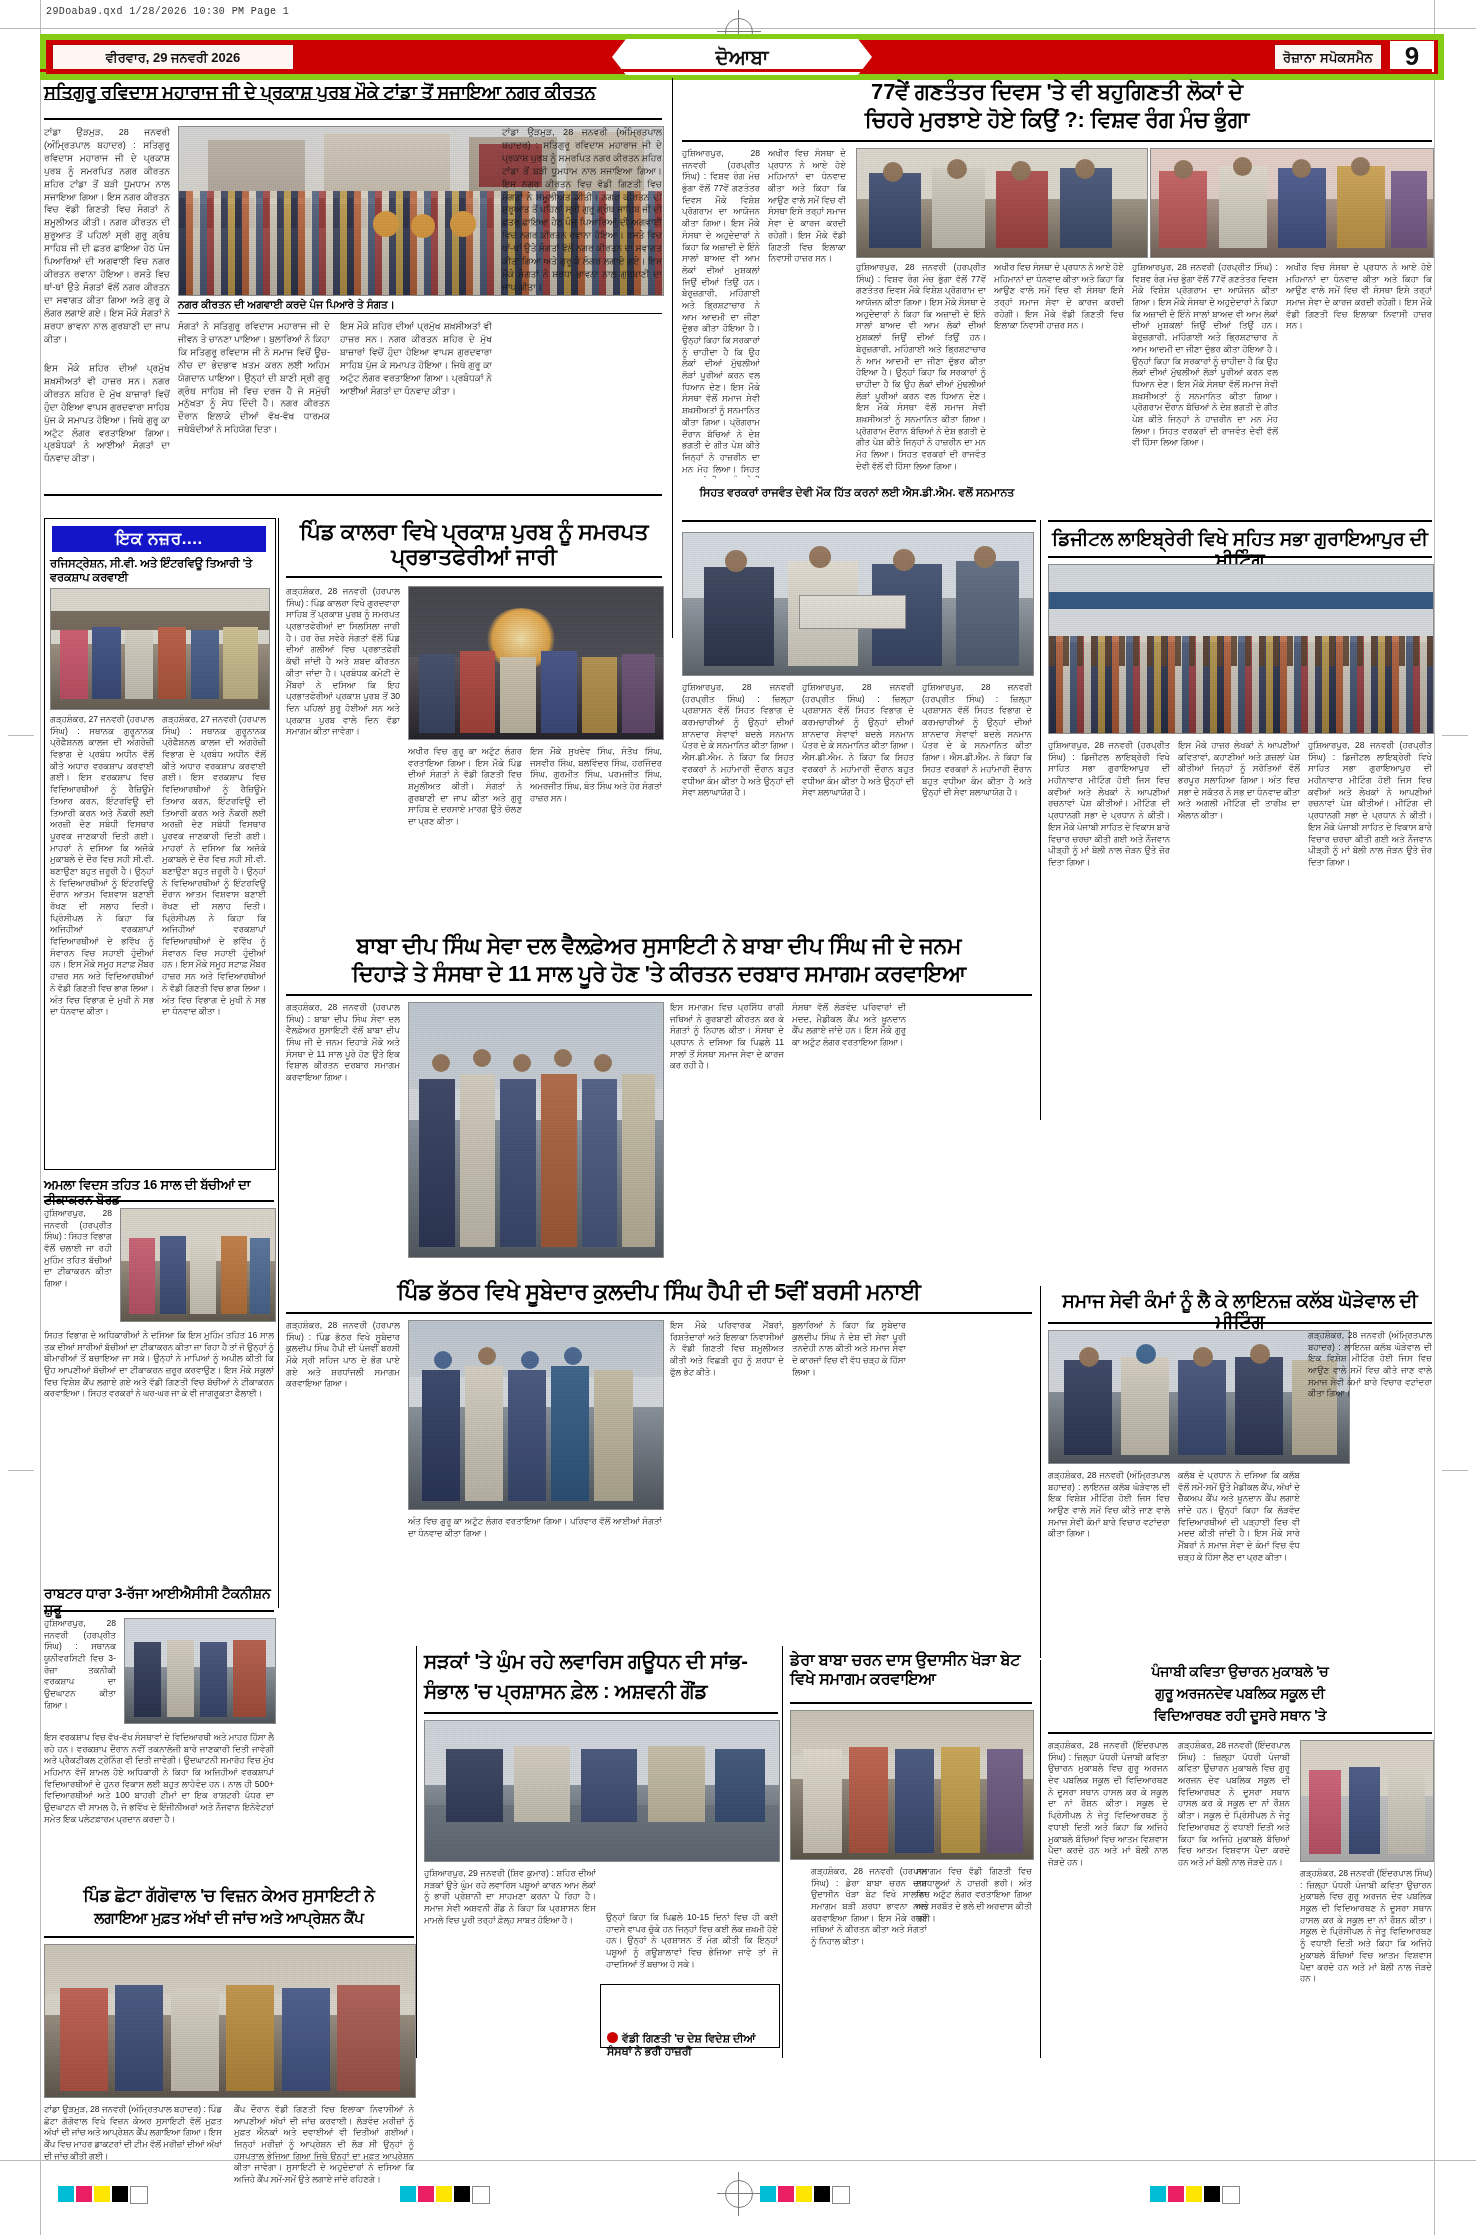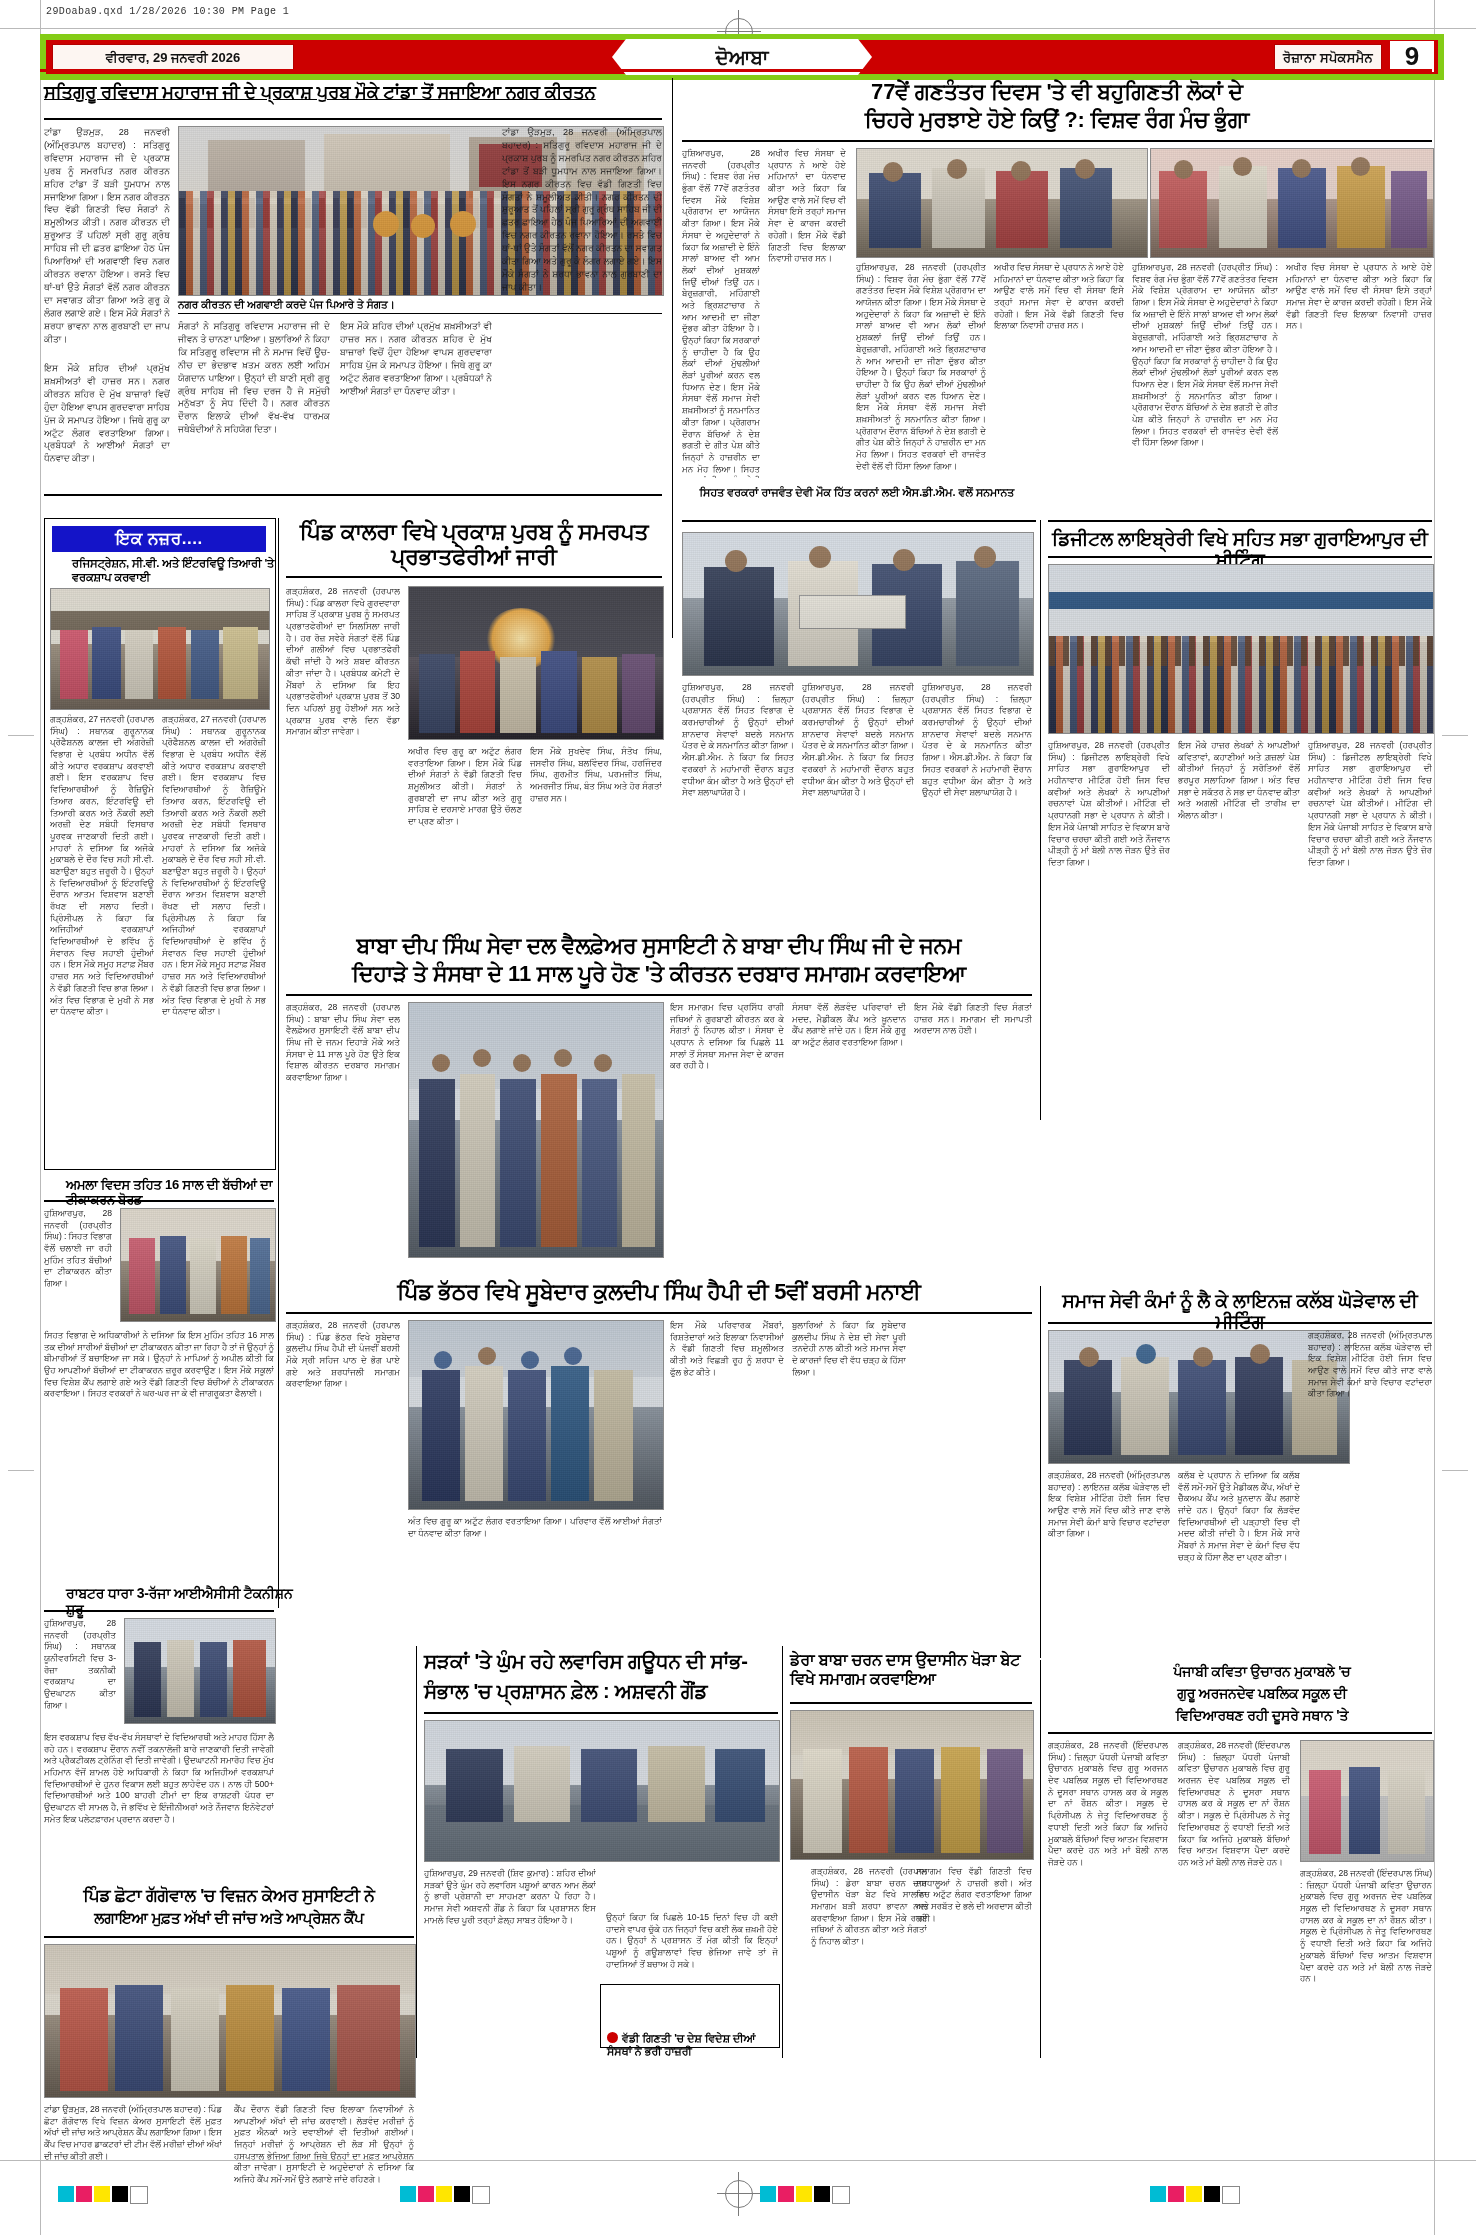--- a/index.html
+++ b/index.html
@@ -26,21 +26,21 @@
             display:flex;align-items:center;font-size:13px;font-weight:bold;color:#111;letter-spacing:.3px;}
   .mh-pageno{position:absolute;right:4px;top:1px;width:44px;height:31px;background:#ffffff;
              display:flex;align-items:center;justify-content:center;font-size:26px;font-weight:bold;color:#111;}
   .mh-underline{position:absolute;left:40px;top:69px;width:1392px;height:3px;background:#cc0000;}
 
   
   .hl{font-weight:bold;color:#000;line-height:1.12;letter-spacing:-.2px;}
   .hl-xl{font-size:18px;text-decoration:underline;}
   .hl-lg{font-size:22px;}
   .hl-md{font-size:19px;}
-  .hl-sm{font-size:16px;margin-left:22px;}
+  .hl-sm{font-size:16px;}
   .body-txt{font-size:9.1px;line-height:1.42;color:#1a1a1a;text-align:justify;
             text-justify:inter-word;word-spacing:-.3px;hyphens:auto;overflow:hidden;}
   .body-txt.tight{font-size:8.6px;line-height:1.36;}
   .cap{font-size:10.5px;font-weight:bold;color:#000;line-height:1.2;}
   .hrule{height:1px;background:#000;position:absolute;}
   .vline{width:1px;background:#000;position:absolute;}
 
   
   .photo{position:absolute;overflow:hidden;background:#cfcfcf;border:1px solid #8a8a8a;}
   .photo .sky{position:absolute;left:0;top:0;right:0;height:46%;}
@@ -287,21 +287,20 @@
     <div class="blob" style="left:25%;top:18%;width:18px;height:18px;background:#8c6a4c;"></div>
     <div class="blob" style="left:41%;top:20%;width:18px;height:18px;background:#8c6a4c;"></div>
     <div class="blob" style="left:57%;top:18%;width:18px;height:18px;background:#8c6a4c;"></div>
     <div class="blob" style="left:73%;top:20%;width:18px;height:18px;background:#8c6a4c;"></div>
     <div class="vig"></div>
       <div class="grain"></div>
   </div>
   <div class="body-txt tight" style="position:absolute;left:286px;top:1002px;width:114px;height:268px;">ਗੜ੍ਹਸ਼ੰਕਰ, 28 ਜਨਵਰੀ (ਹਰਪਾਲ ਸਿੰਘ) : ਬਾਬਾ ਦੀਪ ਸਿੰਘ ਸੇਵਾ ਦਲ ਵੈਲਫ਼ੇਅਰ ਸੁਸਾਇਟੀ ਵੱਲੋਂ ਬਾਬਾ ਦੀਪ ਸਿੰਘ ਜੀ ਦੇ ਜਨਮ ਦਿਹਾੜੇ ਮੌਕੇ ਅਤੇ ਸੰਸਥਾ ਦੇ 11 ਸਾਲ ਪੂਰੇ ਹੋਣ ਉਤੇ ਇਕ ਵਿਸ਼ਾਲ ਕੀਰਤਨ ਦਰਬਾਰ ਸਮਾਗਮ ਕਰਵਾਇਆ ਗਿਆ।</div>
   <div class="body-txt tight" style="position:absolute;left:670px;top:1002px;width:114px;height:268px;">ਇਸ ਸਮਾਗਮ ਵਿਚ ਪ੍ਰਸਿੱਧ ਰਾਗੀ ਜਥਿਆਂ ਨੇ ਗੁਰਬਾਣੀ ਕੀਰਤਨ ਕਰ ਕੇ ਸੰਗਤਾਂ ਨੂੰ ਨਿਹਾਲ ਕੀਤਾ। ਸੰਸਥਾ ਦੇ ਪ੍ਰਧਾਨ ਨੇ ਦਸਿਆ ਕਿ ਪਿਛਲੇ 11 ਸਾਲਾਂ ਤੋਂ ਸੰਸਥਾ ਸਮਾਜ ਸੇਵਾ ਦੇ ਕਾਰਜ ਕਰ ਰਹੀ ਹੈ।</div>
   <div class="body-txt tight" style="position:absolute;left:792px;top:1002px;width:114px;height:268px;">ਸੰਸਥਾ ਵੱਲੋਂ ਲੋੜਵੰਦ ਪਰਿਵਾਰਾਂ ਦੀ ਮਦਦ, ਮੈਡੀਕਲ ਕੈਂਪ ਅਤੇ ਖ਼ੂਨਦਾਨ ਕੈਂਪ ਲਗਾਏ ਜਾਂਦੇ ਹਨ। ਇਸ ਮੌਕੇ ਗੁਰੂ ਕਾ ਅਟੁੱਟ ਲੰਗਰ ਵਰਤਾਇਆ ਗਿਆ।</div>
-  <div class="body-txt tight" style="position:absolute;left:914px;top:1002px;width:118px;height:268px;">ਇਸ ਮੌਕੇ ਵੱਡੀ ਗਿਣਤੀ ਵਿਚ ਸੰਗਤਾਂ ਹਾਜ਼ਰ ਸਨ। ਸਮਾਗਮ ਦੀ ਸਮਾਪਤੀ ਅਰਦਾਸ ਨਾਲ ਹੋਈ।</div>
 
   <div class="hl hl-lg" style="position:absolute;left:286px;top:1280px;width:746px;text-align:center;">ਪਿੰਡ ਭੱਠਰ ਵਿਖੇ ਸੂਬੇਦਾਰ ਕੁਲਦੀਪ ਸਿੰਘ ਹੈਪੀ ਦੀ 5ਵੀਂ ਬਰਸੀ ਮਨਾਈ</div>
   <div class="hrule" style="left:286px;top:1312px;width:746px;height:2px;"></div>
 
   <div class="photo" style="left:408px;top:1320px;width:254px;height:188px;">
     <div class="sky" style="background:linear-gradient(180deg,#cbd2d9,#e5eaef);"></div>
     <div class="ground" style="background:linear-gradient(180deg,#8d97a2,#5e666f);"></div>
     <div class="bar" style="left:0;top:0;width:100%;height:30%;background:linear-gradient(180deg,#b3bdc8,#ccd3da);"></div>
     <div class="bar" style="left:5%;top:26%;width:15%;height:70%;background:#2c3a63;"></div>
     <div class="bar" style="left:22%;top:24%;width:15%;height:72%;background:#dad4c4;"></div>

